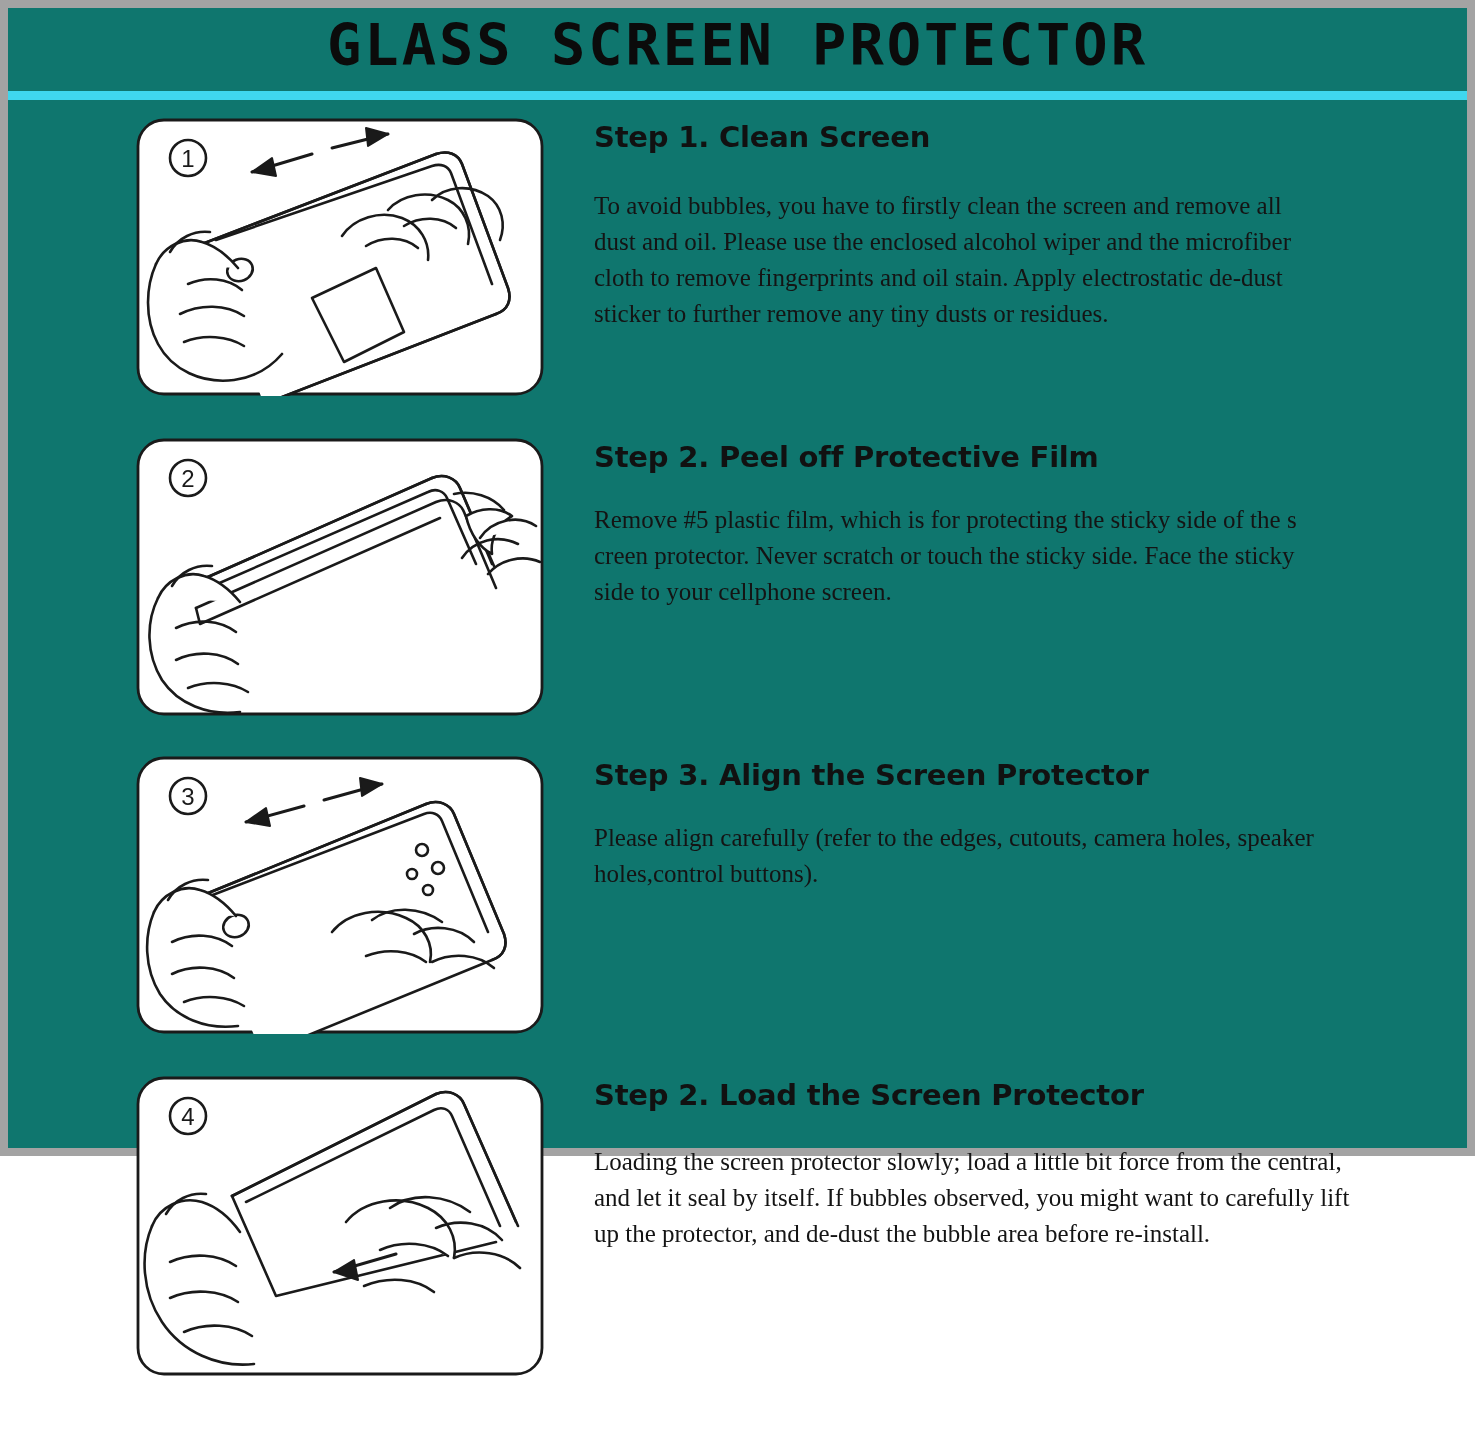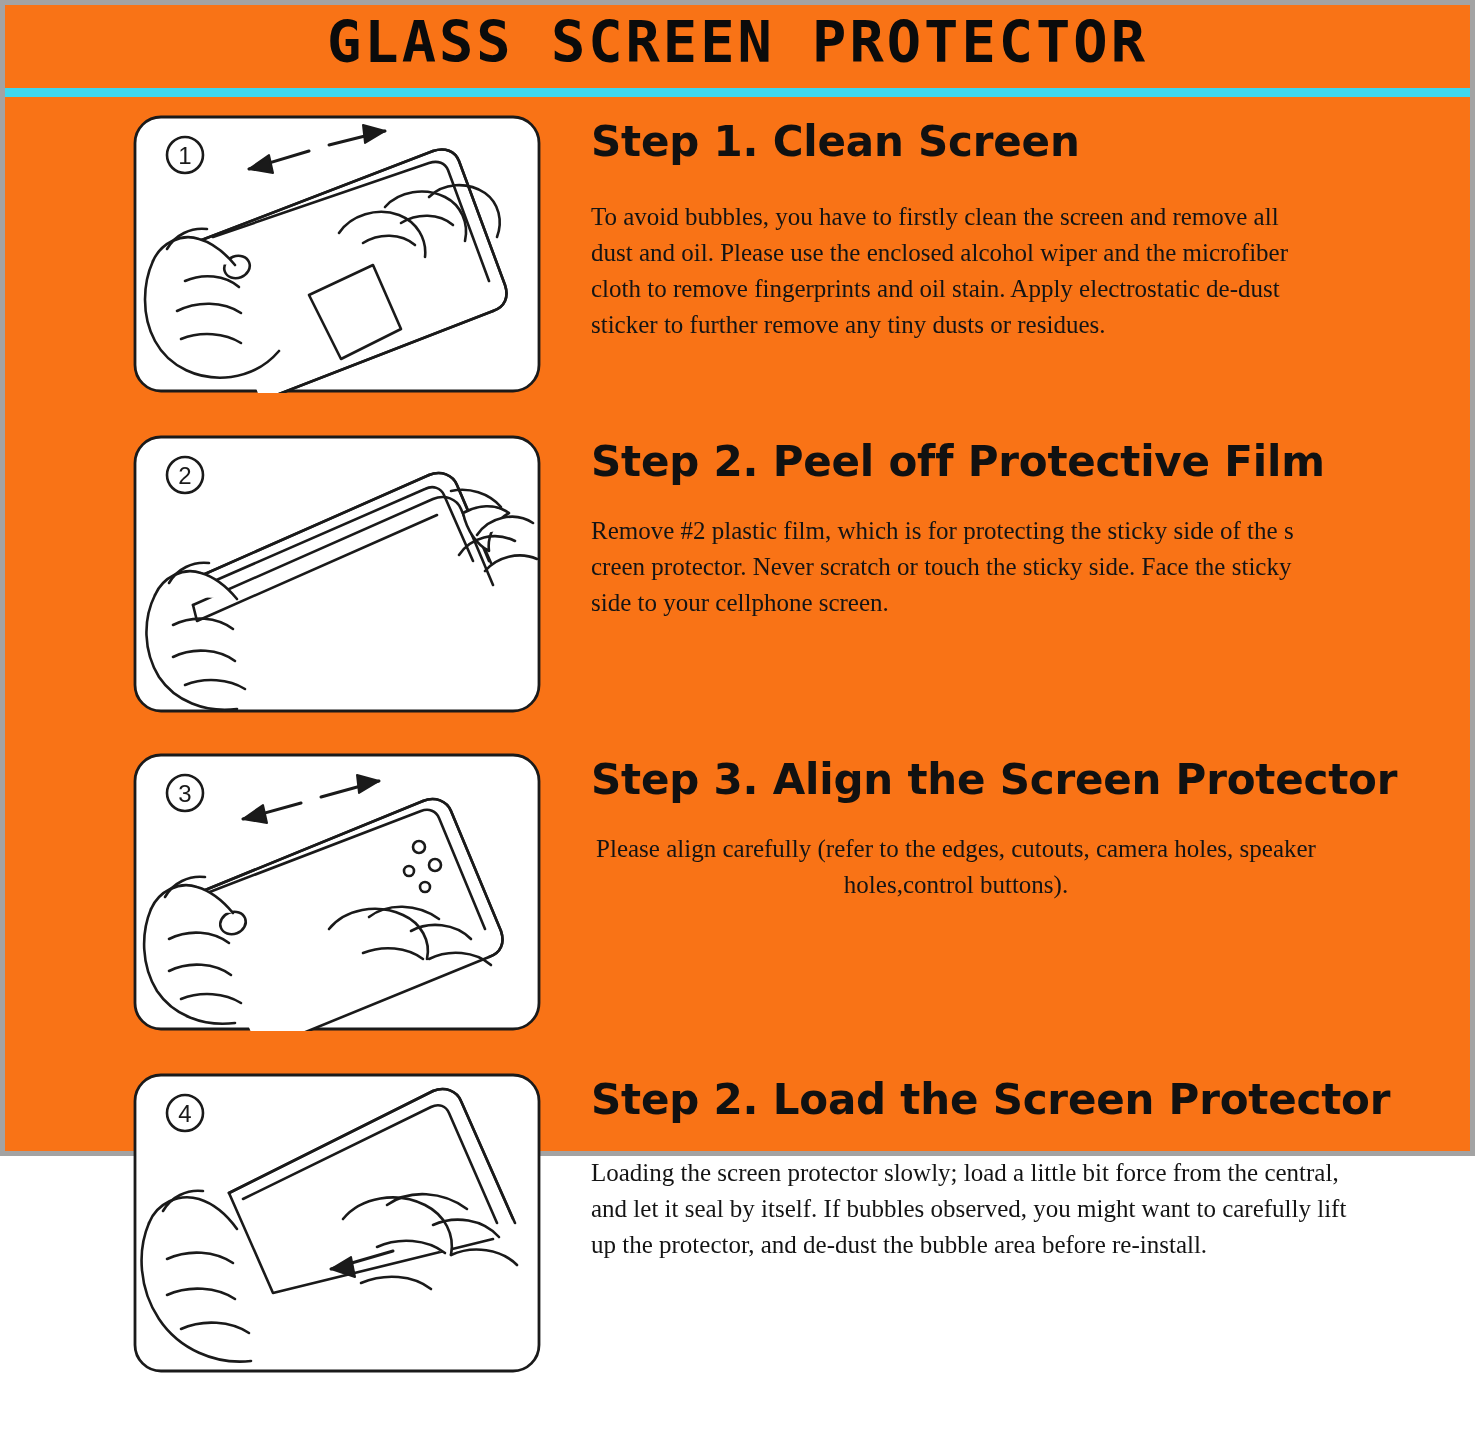--- a/index.html
+++ b/index.html
@@ -12,22 +12,22 @@
     height: 1444px;
     position: relative;
     font-family: "Liberation Sans", sans-serif;
     overflow: hidden;
   }
   .page {
     position: relative;
     width: 1475px;
     height: 1156px;
     box-sizing: border-box;
-    border: 5px solid #a3a3a3;
-    background: #f97316;
+    border: 8px solid #a3a3a3;
+    background: #0f766e;
   }
   
   .header {
     padding-top: 4px;
     text-align: center;
   }
   .title-line {
     font-family: "DejaVu Sans Mono", monospace;
     font-weight: bold;
     font-size: 57px;
@@ -70,37 +70,37 @@
   .figure svg { display: block; }
 
   .text-col {
     padding-left: 50px;
     padding-top: 4px;
     flex: 1 1 auto;
   }
   .step-title {
     font-family: "DejaVu Sans", sans-serif;
     font-weight: bold;
-    font-size: 42px;
+    font-size: 29px;
     color: #111111;
     letter-spacing: -0.2px;
     margin: 0;
     line-height: 1.1;
   }
   .step-body {
     font-family: "Liberation Serif", serif;
     font-size: 25px;
     color: #141414;
     line-height: 1.44;
     margin: 0;
     margin-top: 34px;
     max-width: 730px;
   }
   .step.s2 .step-body { margin-top: 28px; }
-  .step.s3 .step-body { margin-top: 28px; text-align: center; }
+  .step.s3 .step-body { margin-top: 28px; }
   .step.s4 .step-body { margin-top: 32px; max-width: 770px; }
 </style>
 </head>
 <body>
 
 <div class="page">
 
   <div class="header">
     <div class="title-line">GLASS SCREEN PROTECTOR</div>
     <div class="rule"></div>
@@ -174,21 +174,21 @@
           <path d="M40 222 C60 212 86 214 102 226"></path>
           <path d="M52 250 C72 242 96 244 112 254"></path>
 
           <path d="M344 100 C356 82 382 76 400 88" fill="#fff"></path>
           <path d="M326 120 C338 102 362 96 382 106"></path>
           <path d="M352 136 C364 122 386 116 404 124"></path>
         </svg>
       </div>
       <div class="text-col">
         <h2 class="step-title">Step 2. Peel off Protective Film</h2>
-        <p class="step-body">Remove #2 plastic film, which is for protecting the sticky side of the s creen protector. Never scratch or touch the sticky side. Face the sticky side to your cellphone screen.</p>
+        <p class="step-body">Remove #5 plastic film, which is for protecting the sticky side of the s creen protector. Never scratch or touch the sticky side. Face the sticky side to your cellphone screen.</p>
       </div>
     </div>
 
     <div class="step s3">
       <div class="figure">
         <svg width="408" height="278" viewBox="0 0 408 278" fill="none" stroke="#1a1a1a" stroke-width="2.6" stroke-linecap="round" stroke-linejoin="round">
           <rect x="2" y="2" width="404" height="274" rx="26" fill="#fff" stroke="#1a1a1a" stroke-width="2.8"></rect>
           <circle cx="52" cy="40" r="18" fill="#fff"></circle>
           <text x="52" y="49" font-family="Liberation Sans, sans-serif" font-size="24" fill="#1a1a1a" stroke="none" text-anchor="middle">3</text>
 

